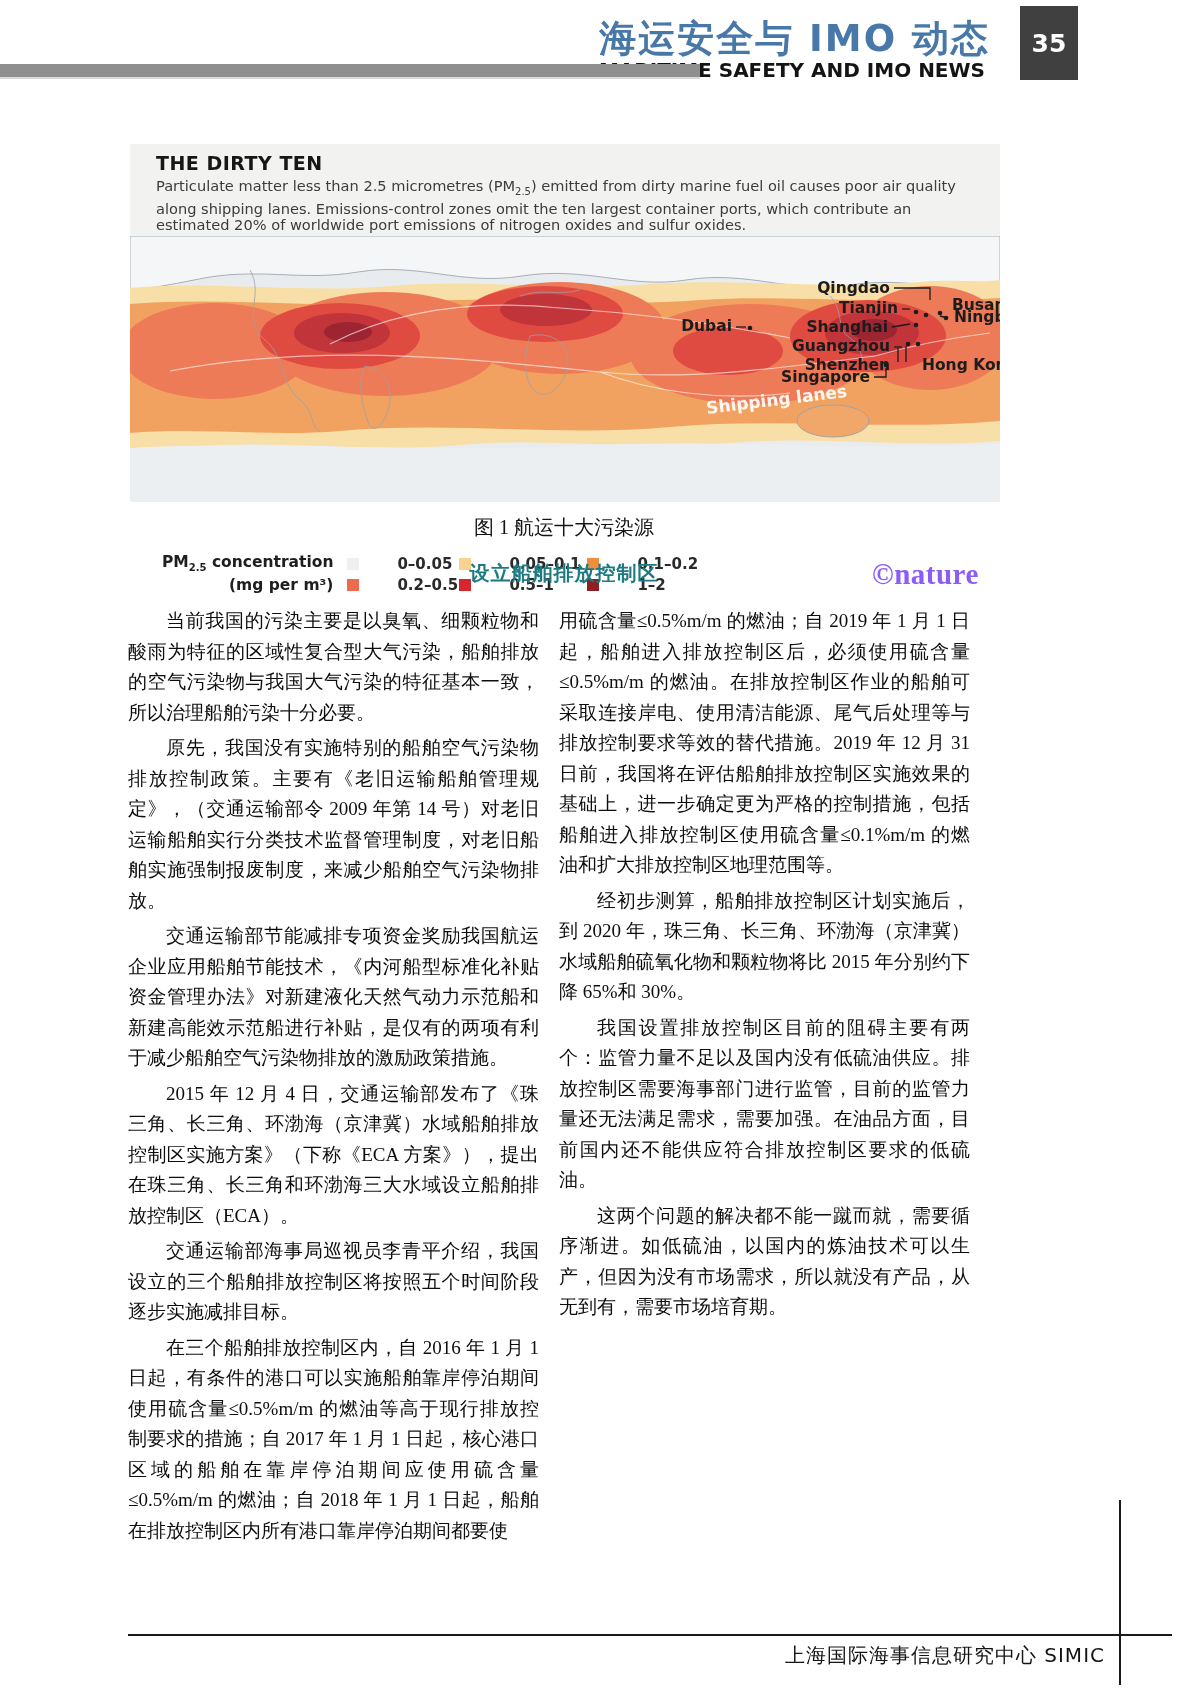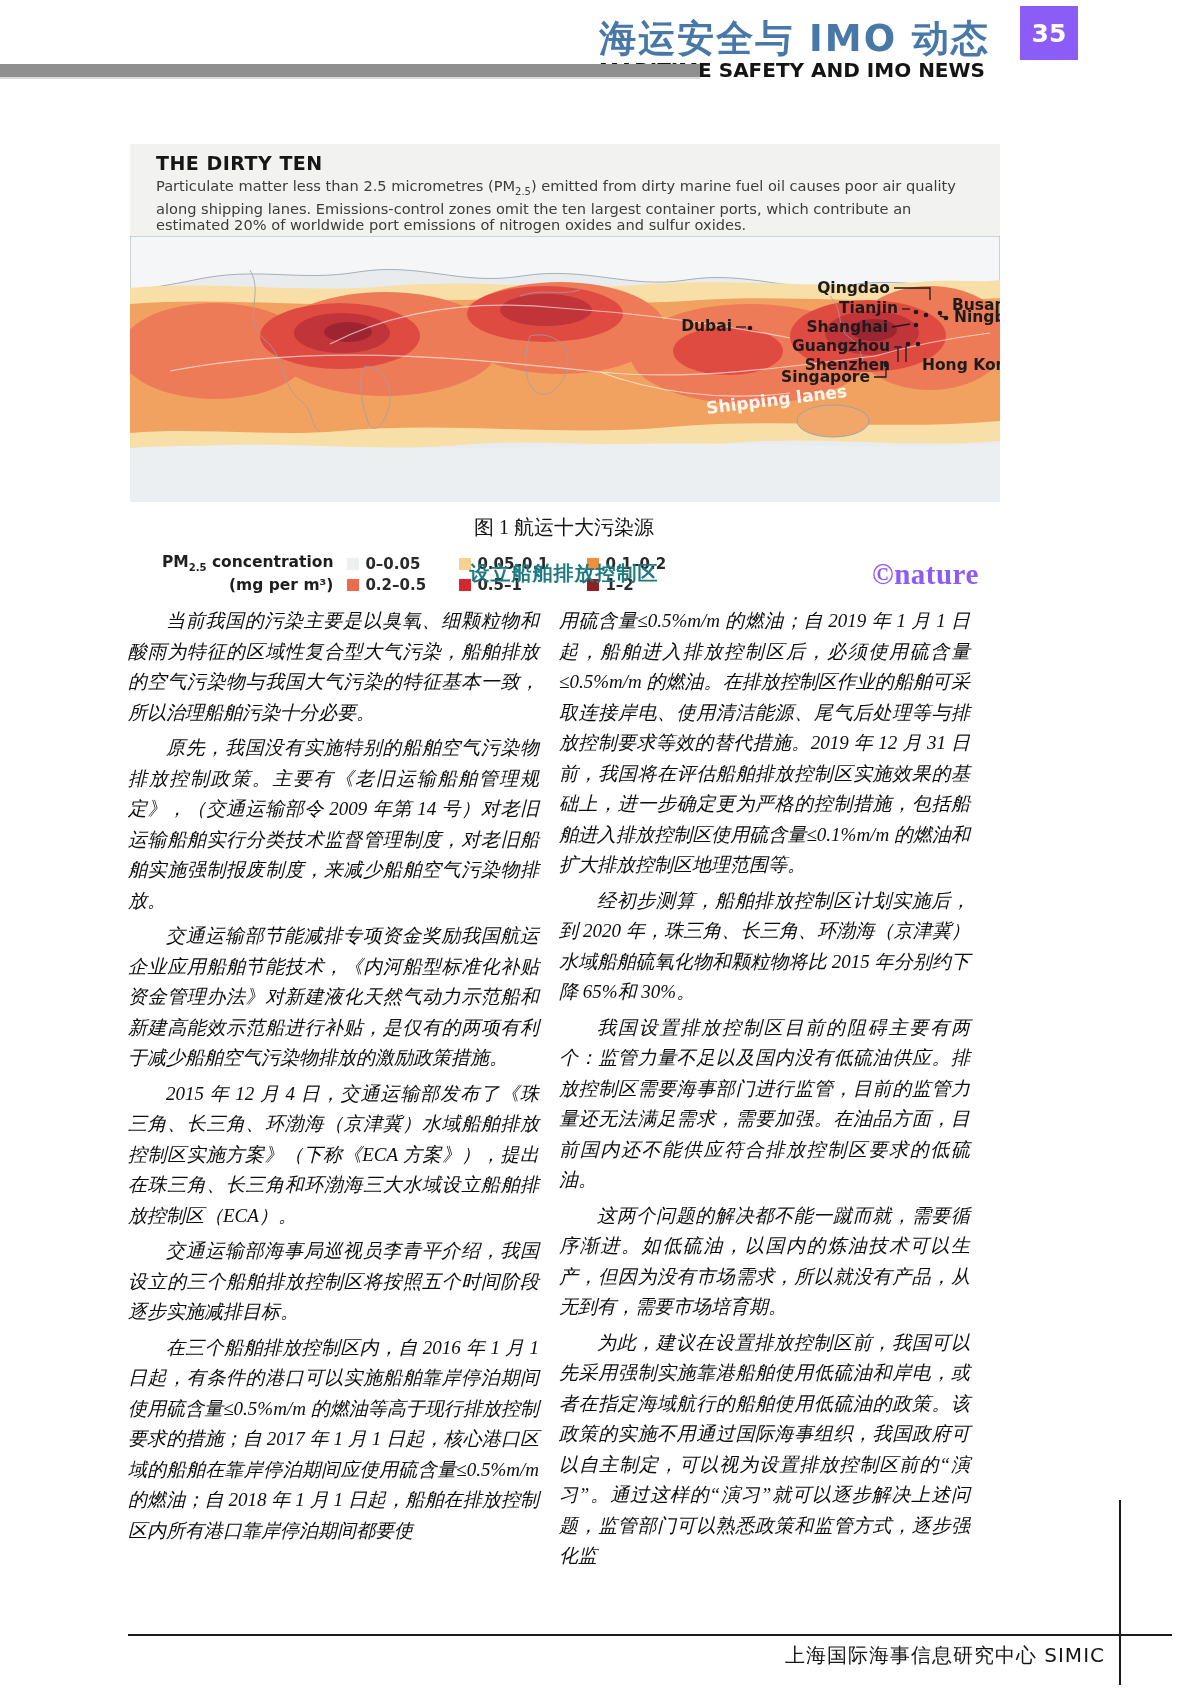--- a/index.html
+++ b/index.html
@@ -5,54 +5,54 @@
   html,body{margin:0;padding:0;background:#777;}
   .page{position:relative;width:1200px;height:1707px;background:#ffffff;margin:0 auto;
         font-family:"Liberation Serif","DejaVu Serif",serif;color:#111;overflow:hidden;}
 
   
   .h-title{position:absolute;top:14px;right:210px;font-family:"DejaVu Sans","Liberation Sans",sans-serif;
            font-weight:bold;font-size:37px;letter-spacing:2px;color:#4878a8;white-space:nowrap;}
   .h-sub{position:absolute;top:58px;right:215px;font-family:"DejaVu Sans","Liberation Sans",sans-serif;
          font-weight:bold;font-size:20px;color:#141414;white-space:nowrap;}
   .h-bar{position:absolute;top:64px;left:0;width:700px;height:13px;background:#8f8f8f;border-bottom:2px solid #d9d9d9;}
-  .h-badge{position:absolute;top:6px;left:1020px;width:58px;height:54px;background:#8b5cf6;
+  .h-badge{position:absolute;top:6px;left:1020px;width:58px;height:74px;background:#404040;
            display:flex;align-items:center;justify-content:center;color:#fff;
            font-family:"DejaVu Sans","Liberation Sans",sans-serif;font-weight:bold;font-size:25px;}
 
   
   .figure{position:absolute;top:144px;left:130px;width:870px;height:358px;background:#f2f3f1;}
   .fig-head{height:92px;padding:8px 26px 0 26px;box-sizing:border-box;}
   .fig-title{font-family:"DejaVu Sans","Liberation Sans",sans-serif;font-weight:800;font-size:19px;
              letter-spacing:.5px;color:#161616;}
   .fig-desc{margin-top:4px;font-family:"DejaVu Sans","Liberation Sans",sans-serif;font-size:14.6px;
             line-height:16.6px;color:#3c3c3c;max-width:800px;}
   .fig-desc sub{font-size:10px;}
   .fig-map{position:relative;height:292px;}
   .fig-map svg{display:block;}
   .lg-strip{position:absolute;left:22px;top:318px;width:642px;height:40px;background:#ffffff;
             display:flex;align-items:center;padding:0 10px;box-sizing:border-box;
             font-family:"DejaVu Sans","Liberation Sans",sans-serif;}
   .lg-label{text-align:right;font-weight:bold;font-size:15.5px;line-height:17px;color:#1e1e1e;margin-right:14px;white-space:nowrap;}
   .lg-label sub{font-size:10px;}
   .lg-grid{display:grid;grid-template-columns:98px 114px 92px;column-gap:14px;row-gap:3px;}
-  .lg-item{display:flex;align-items:center;font-weight:600;font-size:15px;color:#2a2a2a;white-space:nowrap;}
+  .lg-item{display:flex;align-items:center;font-weight:600;font-size:15px;color:#2a2a2a;white-space:nowrap;gap:32px;}
   .lg-item .sw{width:12px;height:12px;margin-right:6px;flex:0 0 auto;}
   .lg-credit{position:absolute;left:742px;top:322px;font-family:"Liberation Serif","DejaVu Serif",serif;
              font-weight:bold;font-size:29px;color:#8b5cf6;letter-spacing:.5px;}
 
   
   .caption{position:absolute;top:514px;left:128px;width:872px;text-align:center;
            font-size:20px;color:#141414;}
   .sec-head{position:absolute;top:560px;left:128px;width:872px;text-align:center;
             font-family:"DejaVu Sans","Liberation Sans",sans-serif;font-weight:bold;font-size:20px;
             letter-spacing:1px;color:#1d7a80;}
 
   
-  .body-cols{position:absolute;top:606px;left:128px;width:854px;display:flex;gap:20px;font-style:italic;}
+  .body-cols{position:absolute;top:606px;left:128px;width:854px;display:flex;gap:20px;}
   .col{width:411px;font-size:19px;line-height:30.5px;text-align:justify;color:#0d0d0d;}
   .col p{margin:0 0 5px 0;text-indent:2em;}
   .col p.cont{text-indent:0;}
 
   
   .f-line{position:absolute;left:128px;top:1634px;width:1044px;height:2px;background:#1a1a1a;}
   .f-vline{position:absolute;left:1119px;top:1500px;width:2px;height:185px;background:#1a1a1a;}
   .f-text{position:absolute;top:1642px;left:560px;width:545px;text-align:right;
           font-family:"DejaVu Sans","Liberation Sans",sans-serif;font-size:20px;color:#141414;letter-spacing:1px;}
 </style>
@@ -197,21 +197,20 @@
       <p>交通运输部节能减排专项资金奖励我国航运企业应用船舶节能技术，《内河船型标准化补贴资金管理办法》对新建液化天然气动力示范船和新建高能效示范船进行补贴，是仅有的两项有利于减少船舶空气污染物排放的激励政策措施。</p>
       <p>2015 年 12 月 4 日，交通运输部发布了《珠三角、长三角、环渤海（京津冀）水域船舶排放控制区实施方案》（下称《ECA 方案》），提出在珠三角、长三角和环渤海三大水域设立船舶排放控制区（ECA）。</p>
       <p>交通运输部海事局巡视员李青平介绍，我国设立的三个船舶排放控制区将按照五个时间阶段逐步实施减排目标。</p>
       <p>在三个船舶排放控制区内，自 2016 年 1 月 1 日起，有条件的港口可以实施船舶靠岸停泊期间使用硫含量≤0.5%m/m 的燃油等高于现行排放控制要求的措施；自 2017 年 1 月 1 日起，核心港口区域的船舶在靠岸停泊期间应使用硫含量≤0.5%m/m 的燃油；自 2018 年 1 月 1 日起，船舶在排放控制区内所有港口靠岸停泊期间都要使</p>
     </div>
     <div class="col">
       <p class="cont">用硫含量≤0.5%m/m 的燃油；自 2019 年 1 月 1 日起，船舶进入排放控制区后，必须使用硫含量≤0.5%m/m 的燃油。在排放控制区作业的船舶可采取连接岸电、使用清洁能源、尾气后处理等与排放控制要求等效的替代措施。2019 年 12 月 31 日前，我国将在评估船舶排放控制区实施效果的基础上，进一步确定更为严格的控制措施，包括船舶进入排放控制区使用硫含量≤0.1%m/m 的燃油和扩大排放控制区地理范围等。</p>
       <p>经初步测算，船舶排放控制区计划实施后，到 2020 年，珠三角、长三角、环渤海（京津冀）水域船舶硫氧化物和颗粒物将比 2015 年分别约下降 65%和 30%。</p>
       <p>我国设置排放控制区目前的阻碍主要有两个：监管力量不足以及国内没有低硫油供应。排放控制区需要海事部门进行监管，目前的监管力量还无法满足需求，需要加强。在油品方面，目前国内还不能供应符合排放控制区要求的低硫油。</p>
       <p>这两个问题的解决都不能一蹴而就，需要循序渐进。如低硫油，以国内的炼油技术可以生产，但因为没有市场需求，所以就没有产品，从无到有，需要市场培育期。</p>
-      <p>为此，建议在设置排放控制区前，我国可以先采用强制实施靠港船舶使用低硫油和岸电，或者在指定海域航行的船舶使用低硫油的政策。该政策的实施不用通过国际海事组织，我国政府可以自主制定，可以视为设置排放控制区前的“演习”。通过这样的“演习”就可以逐步解决上述问题，监管部门可以熟悉政策和监管方式，逐步强化监</p>
     </div>
   </div>
 
   <div class="f-line"></div>
   <div class="f-vline"></div>
   <div class="f-text">上海国际海事信息研究中心 SIMIC</div>
 
 </div>
 
 </body></html>

